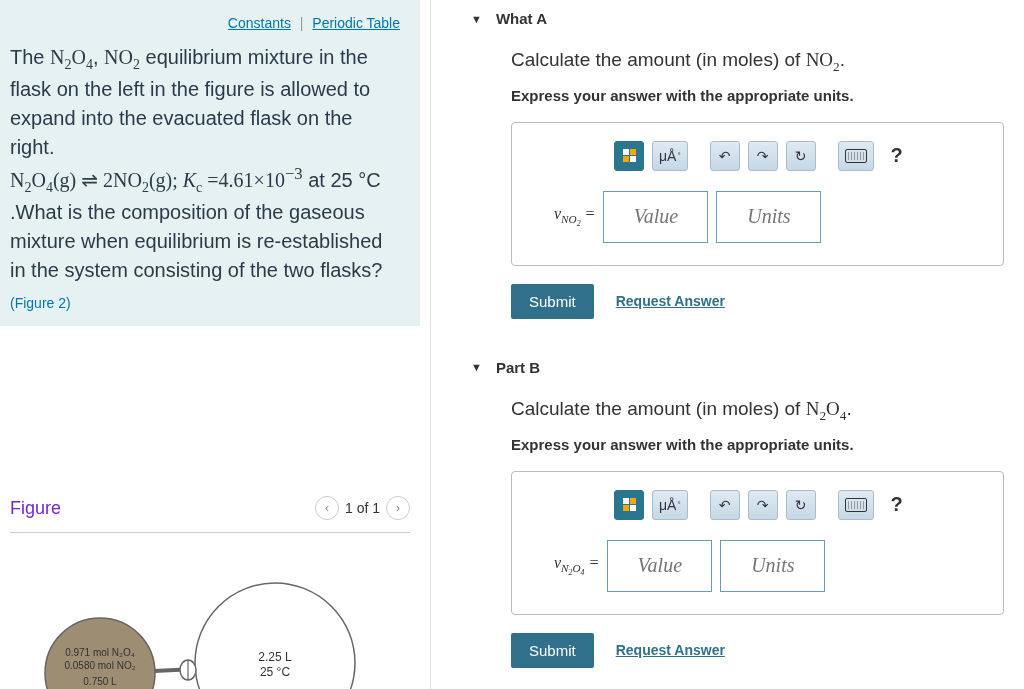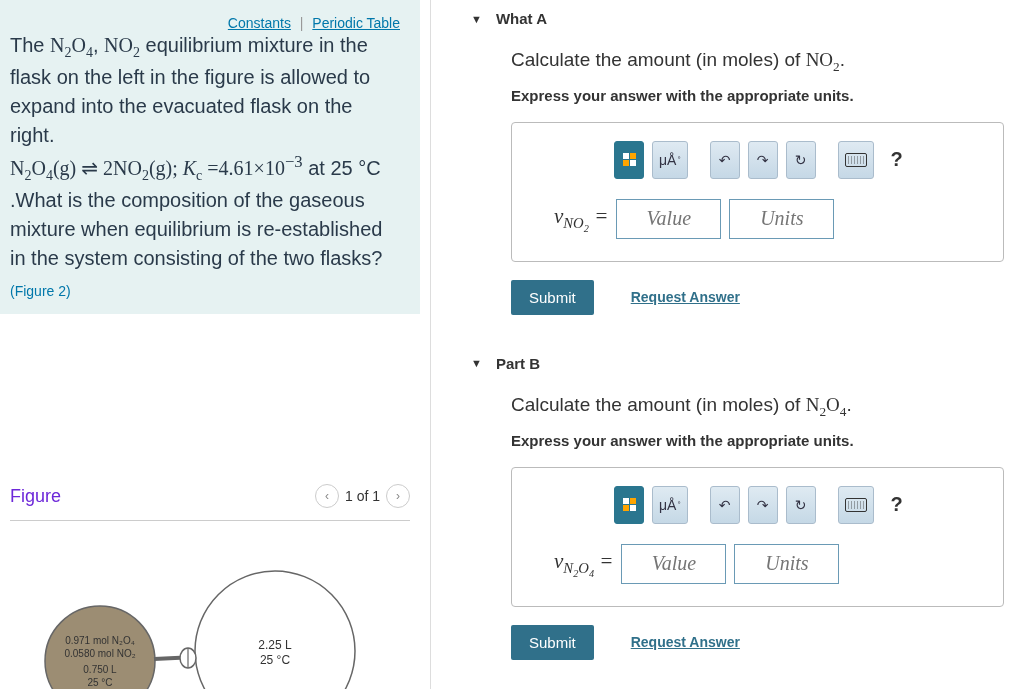--- a/index.html
+++ b/index.html
@@ -1,47 +1,47 @@
 <!DOCTYPE html>
 <html><head>
 <meta charset="utf-8">
 <style>
   * { box-sizing: border-box; margin: 0; padding: 0; }
   body { font-family: Arial, Helvetica, sans-serif; font-size: 14px; color: #333; background: #fff; width: 1024px; }
   .container { display: flex; }
   .left-col { width: 420px; padding: 0; }
   .right-col { flex: 1; padding: 0 20px 0 40px; border-left: 1px solid #ddd; margin-left: 10px; }
   .problem-box { background: #e6f2f2; padding: 15px 20px 15px 10px; }
-  .top-links { text-align: right; font-size: 14px; margin-bottom: 0; }
+  .top-links { text-align: right; font-size: 14px; margin-bottom: 12px; }
   .top-links a { color: #0077aa; text-decoration: underline; }
   .top-links span { color: #999; margin: 0 5px; }
   .problem-text { color: #2a3a4a; line-height: 1.45; font-size: 20px; }
   .figure-link { color: #0077aa; margin-top: 10px; display: block; }
   .figure-section { margin-top: 170px; padding: 0 10px; }
   .figure-header { display: flex; justify-content: space-between; align-items: center; padding-bottom: 12px; border-bottom: 1px solid #ccc; }
   .figure-title { font-size: 18px; color: #6d28d9; }
   .pager { display: flex; align-items: center; gap: 6px; font-size: 14px; }
   .pager-btn { width: 24px; height: 24px; border: 1px solid #ccc; border-radius: 50%; background: #fff; display: inline-flex; align-items: center; justify-content: center; cursor: pointer; color: #888; font-size: 12px; }
   .figure-svg-wrap { padding: 30px 10px; }
   .part { margin-bottom: 30px; }
   .part-header { display: flex; align-items: center; gap: 14px; padding: 10px 0; font-weight: bold; font-size: 15px; }
   .caret { font-size: 11px; }
   .part-body { padding-left: 40px; }
   .instruction { margin: 12px 0; font-size: 19px; }
   .bold-instr { font-weight: bold; margin-bottom: 18px; font-size: 15px; }
   .answer-box { border: 1px solid #bbb; border-radius: 4px; padding: 18px 30px 22px 42px; background: #fff; }
   .toolbar { display: flex; align-items: center; gap: 8px; margin-bottom: 20px; justify-content: flex-start; margin-left: 60px; }
-  .tb-btn { height: 38px; min-width: 30px; border: 1px solid #aabccc; border-radius: 3px; display: inline-flex; align-items: center; justify-content: center; background: linear-gradient(#dfeaf2,#c5d8e6); cursor: pointer; font-size: 14px; color: #334; padding: 0 6px; }
+  .tb-btn { height: 30px; min-width: 30px; border: 1px solid #aabccc; border-radius: 3px; display: inline-flex; align-items: center; justify-content: center; background: linear-gradient(#dfeaf2,#c5d8e6); cursor: pointer; font-size: 14px; color: #334; padding: 0 6px; }
   .tb-btn.template { background: #2a768f; color: #fff; border-color: #2a768f; }
   .tb-btn.help-btn { background: transparent; border: none; font-size: 20px; font-weight: bold; color: #333; }
   .tb-spacer { width: 6px; }
   .input-row { display: flex; align-items: center; gap: 8px; font-size: 16px; }
-  .var-label { font-style: italic; font-family: 'Times New Roman', serif; font-size: 21px; }
-  .text-input { width: 105px; height: 40px; border: 1px solid #6a9ab5; font-size: 20px; font-style: italic; color: #999; text-align: center; font-family: 'Times New Roman', serif; }
-  .submit-row { margin-top: 18px; display: flex; align-items: center; gap: 37px; }
+  .var-label { font-style: italic; font-family: 'Times New Roman', serif; font-size: 16px; }
+  .text-input { width: 105px; height: 52px; border: 1px solid #6a9ab5; font-size: 20px; font-style: italic; color: #999; text-align: center; font-family: 'Times New Roman', serif; }
+  .submit-row { margin-top: 18px; display: flex; align-items: center; gap: 22px; }
   .submit-btn { background: #30708a; color: #fff; border: none; padding: 9px 18px; font-size: 15px; cursor: pointer; border-radius: 2px; }
   .request-link { color: #30708a; text-decoration: underline; font-weight: bold; font-size: 14px; cursor: pointer; }
   sub { font-size: 0.7em; }
   .chem { font-family: 'Times New Roman', serif; }
   .template-squares { display: inline-flex; flex-direction: column; gap: 1px; }
   .template-squares .row1 { display: flex; gap: 1px; justify-content: flex-end; }
   .template-squares .sq { width: 6px; height: 6px; background: #fff; }
   .template-squares .sq.on { background: #ffa500; }
   .kbd-icon { display: inline-block; width: 22px; height: 14px; border: 1.5px solid #333; border-radius: 2px; position: relative; }
   .kbd-icon::before { content: ""; position: absolute; top: 2px; left: 2px; right: 2px; bottom: 2px; background: repeating-linear-gradient(90deg, #333 0 1px, transparent 1px 3px); opacity: 0.4; }

